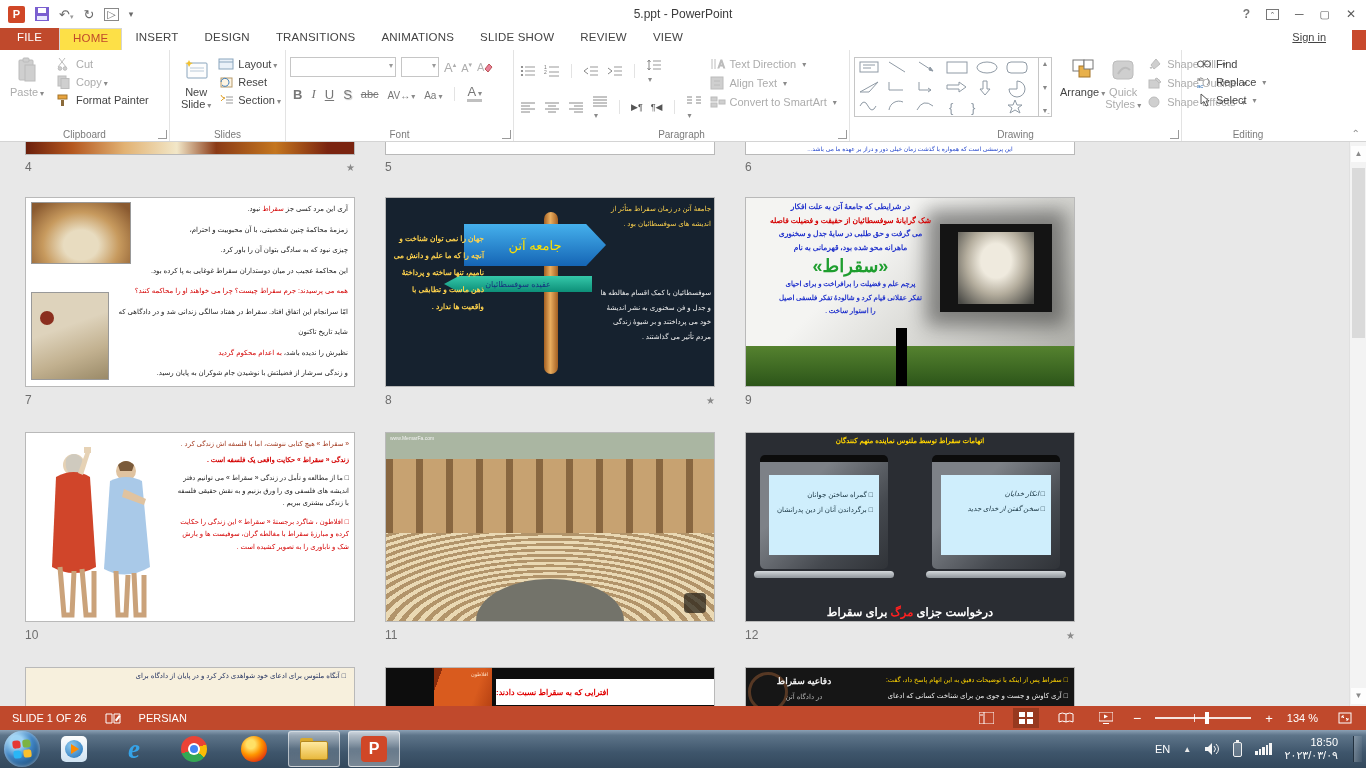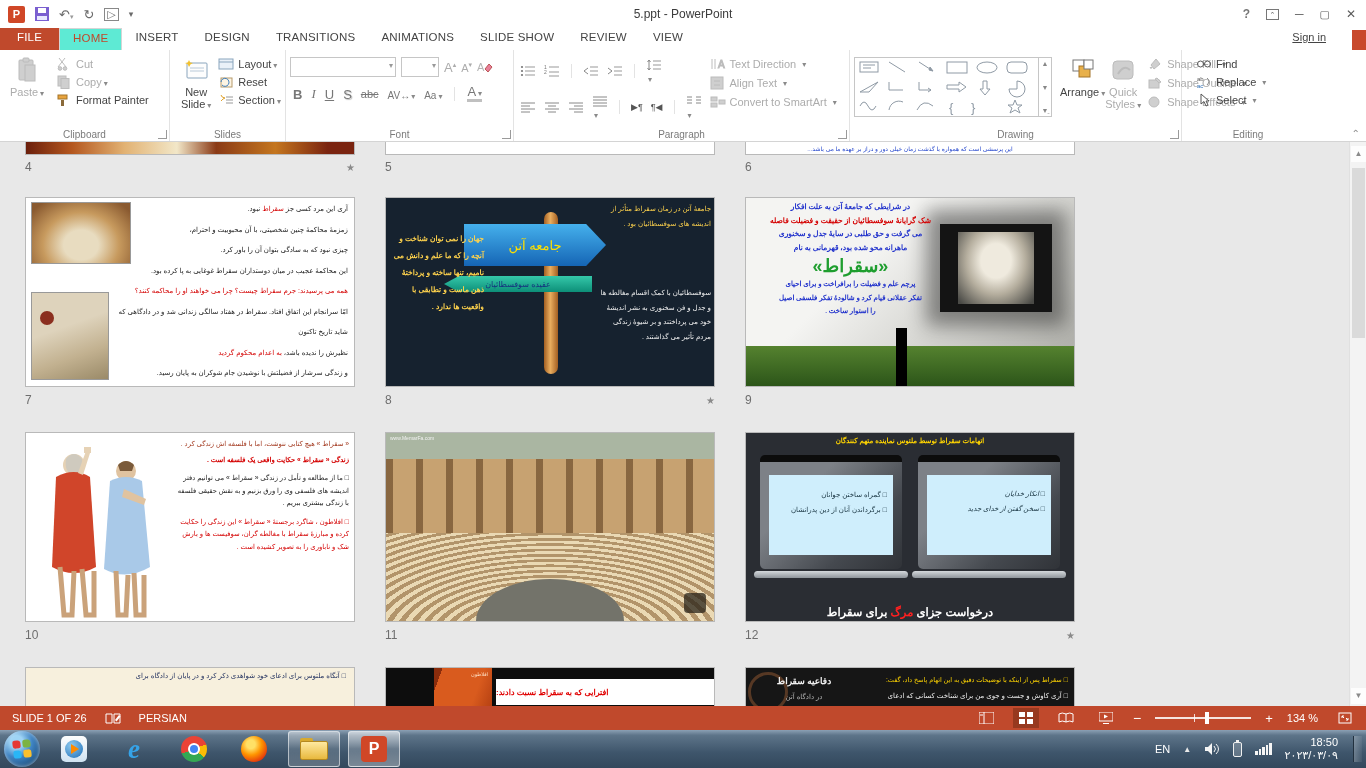--- a/index.html
+++ b/index.html
@@ -15,21 +15,21 @@
   .save-ic:after { content:""; position:absolute; bottom:1px; left:2px; right:2px; height:4px; background:#e8e8ff; }
   .glyphbtn { color:#6a6a6a; font-size:13px; line-height:1; }
   .title-text { position:absolute; left:0; right:0; text-align:center; font-size:12px; color:#3c3c3c; pointer-events:none; }
   .winctl { margin-left:auto; display:flex; align-items:center; gap:16px; padding-right:10px; z-index:2; color:#5a5a5a; font-size:12px; }
   .winctl span { display:inline-block; }
 
   
   .tabrow { position:absolute; top:28px; left:0; right:0; height:22px; background:#fff; display:flex; align-items:stretch; }
   .tab { padding:3px 13px 0 13px; font-size:11.5px; color:#444; letter-spacing:.2px; }
   .tab.file { background:#C0492C; color:#fff; padding:3px 17px 0 17px; }
-  .tab.active { color:#C0492C; border:1px solid #d5d5d5; border-bottom:none; background:#5eead4; }
+  .tab.active { color:#C0492C; border:1px solid #d5d5d5; border-bottom:none; background:#fde047; }
   .signin { margin-left:auto; padding:3px 40px 0 0; color:#444;text-decoration:underline; }
   .tab-accent { position:absolute; right:0; top:2px; width:14px; height:20px; background:#C8492C; }
 
   
   .ribbon { position:absolute; top:50px; left:0; right:0; height:92px; background:#fff; border-bottom:1px solid #d4d4d4; display:flex; }
   .rgroup { position:relative; border-right:1px solid #e3e3e3; padding:3px 4px 16px 4px; display:flex; }
   .glabel { position:absolute; bottom:1px; left:0; right:0; text-align:center; font-size:10px; color:#7b7b7b; }
   .launcher { position:absolute; right:2px; bottom:2px; width:9px; height:9px; border-right:1px solid #9a9a9a; border-bottom:1px solid #9a9a9a; }
   .bigbtn { width:46px; display:flex; flex-direction:column; align-items:center; justify-content:flex-start; gap:2px; padding-top:3px; text-align:center; line-height:12px; }
   .bigbtn .bicon { width:26px; height:28px; display:flex; align-items:center; justify-content:center; }
@@ -108,21 +108,21 @@
     background:repeating-radial-gradient(ellipse 340px 150px at 50% 120%, #ead9b4 0 6px, #b2946a 6px 12px); }
   .s11floor { position:absolute; left:90px; right:90px; bottom:0; height:42px; border-radius:50% 50% 0 0/100% 100% 0 0; background:#73736a; }
   .s11title { position:absolute; top:6px; left:6px; right:6px; text-align:center; font-size:14.5px; font-weight:bold; color:#ffe800; line-height:21px;
     text-shadow:1px 0 #d00000,-1px 0 #d00000,0 1px #d00000,0 -1px #d00000; }
   .s11wm { position:absolute; top:2px; left:4px; font-size:5px; color:#f2f2f2; }
   .s11logo { position:absolute; right:8px; bottom:8px; width:22px; height:20px; border-radius:4px; background:rgba(40,35,25,.75); }
 
   
   .s12 { background:#2a2d33; }
   .s12title { position:absolute; top:4px; right:10px; left:10px; text-align:center; color:#ffd400; font-size:7px; font-weight:bold; }
-  .lap { position:absolute; top:22px; width:142px; height:132px;padding-left:24px; }
+  .lap { position:absolute; top:22px; width:128px; height:132px;padding-left:24px; }
   .lap.rt { right:14px; } .lap.lt { left:14px; }
   .lapbody { position:absolute; left:0; right:0; top:0; height:114px; border-radius:5px; background:linear-gradient(135deg,#7d8187 0 30%,#45494f 70%,#303338); border-top:7px solid #0c0c0c; }
   .lapscr { position:absolute; left:9px; right:9px; top:13px; bottom:14px; background:#cfeefc; padding:12px 6px 0 4px; font-size:7px; line-height:15px; color:#16323f; text-align:right; }
   .lap.rt .lapscr { font-style:italic; font-family:"Liberation Serif",serif; }
   .lapbase { position:absolute; left:-6px; right:-6px; top:116px; height:7px; border-radius:4px; background:linear-gradient(#d4d8dc,#8e949a); }
   .s12cap { position:absolute; bottom:2px; left:0; right:0; text-align:center; color:#fff; font-size:11.5px; font-weight:bold; }
 
   
   .s13 { background:#f7f0dd; }
   .s13t { position:absolute; top:4px; right:8px; left:8px; font-size:7px; color:#1a2a5a; text-align:right; }

